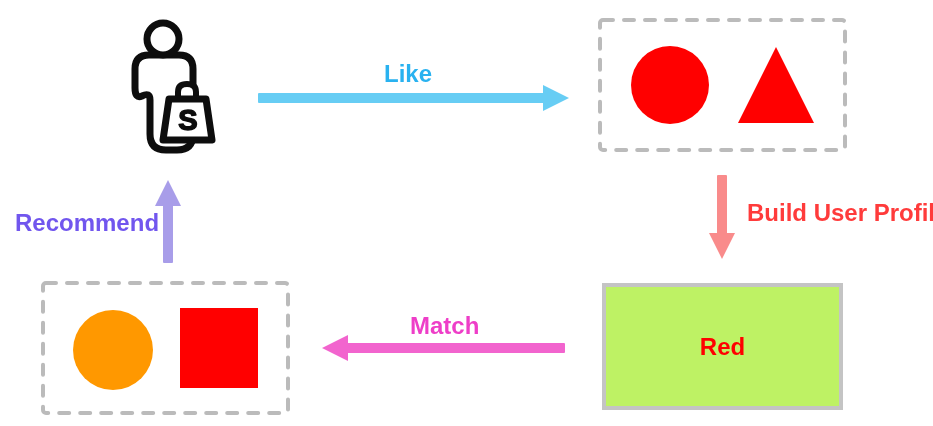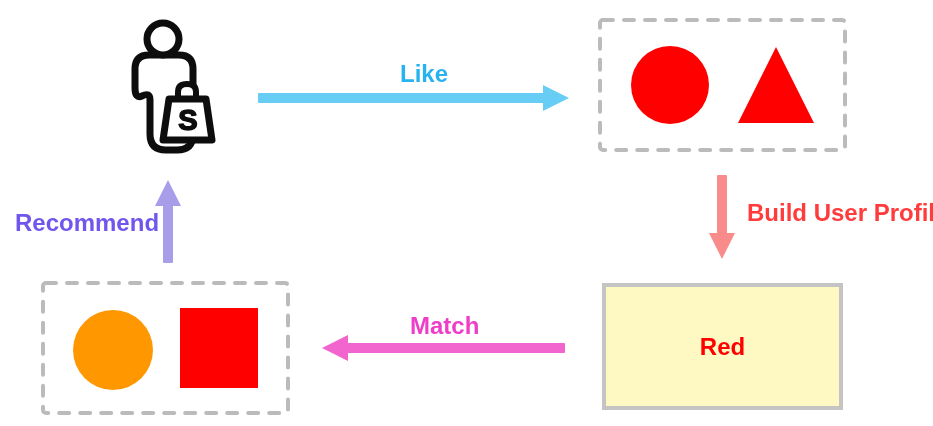--- a/index.html
+++ b/index.html
@@ -9,21 +9,21 @@
     --rec-arrow:#A89DE9;  --rec-text:#7156EE;
     --shape-red:#FF0000;  --shape-orange:#FF9800;
     --dash:#BBBBBB; --solid:#C4C4C4; --ink:#0D0D0D;
   }
   *{margin:0;padding:0;box-sizing:border-box;}
   html,body{background:#fff;}
   body{font-family:"Liberation Sans","DejaVu Sans",sans-serif;}
   .canvas{position:relative;width:933px;height:426px;background:#fff;overflow:hidden;}
 
   .label{position:absolute;font-size:24px;font-weight:600;letter-spacing:0;white-space:nowrap;}
-  .label-like{left:384px;top:60px;color:var(--like-text);margin-left:16px;}
+  .label-like{left:384px;top:60px;color:var(--like-text);}
   .label-build{left:747px;top:199px;color:var(--build-text);}
   .label-match{left:410px;top:312px;color:var(--match-text);}
   .label-rec{left:15px;top:209px;color:var(--rec-text);}
 
   .arrow{position:absolute;}
   .bar{position:absolute;border-radius:1px;}
   .hbar{height:10px;}
   .vbar{width:10px;}
   .head{position:absolute;width:0;height:0;}
 
@@ -46,21 +46,21 @@
   .arrow-rec{left:155px;top:180px;width:26px;height:83px;}
   .arrow-rec .bar{left:8px;top:24px;height:59px;background:var(--rec-arrow);}
   .arrow-rec .head{left:0;top:0;border-left:13px solid transparent;border-right:13px solid transparent;border-bottom:26px solid var(--rec-arrow);}
 
   .svgbox{position:absolute;display:block;}
   .svg-person{left:128px;top:12px;}
   .svg-liked{left:598px;top:18px;}
   .svg-reco{left:41px;top:281px;}
 
   .profile-box{position:absolute;left:602px;top:283px;width:241px;height:127px;
-    border:4px solid var(--solid);background:#fef9c3;
+    border:4px solid var(--solid);background:#bef264;
     display:flex;flex-direction:column;align-items:center;justify-content:center;
     font-size:24px;font-weight:700;line-height:25px;color:#111;}
   .profile-box .line-red{color:var(--shape-red);}
 </style>
 </head>
 <body>
 
 <div class="canvas">
 
   <svg class="svgbox svg-person" width="122" height="148" viewBox="0 0 122 148" aria-hidden="true">

